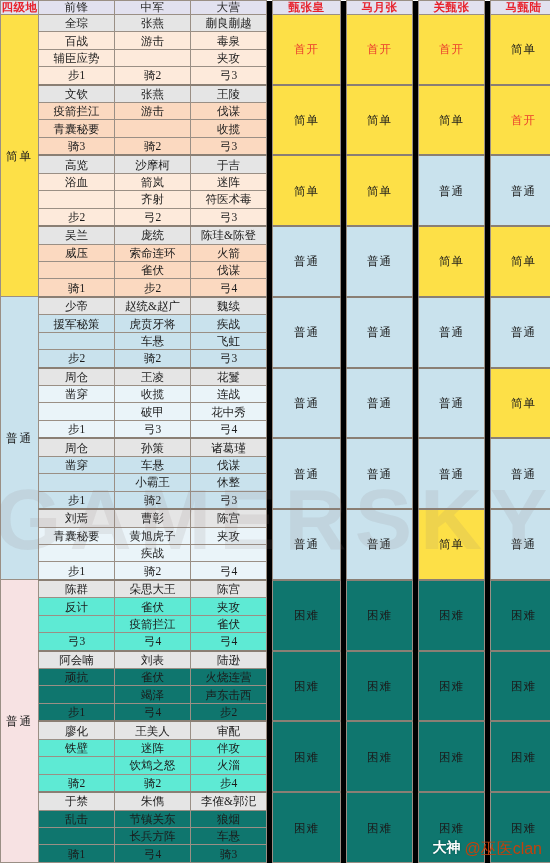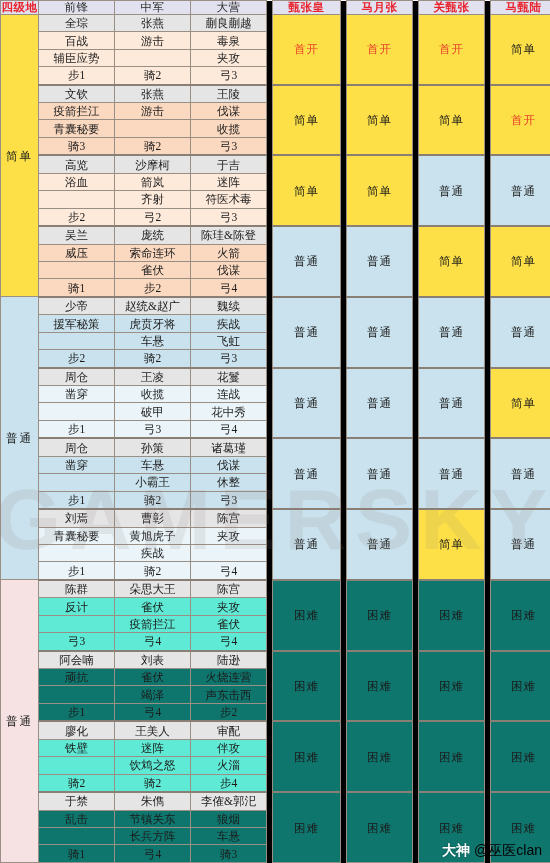--- a/index.html
+++ b/index.html
@@ -89,21 +89,21 @@
     position: absolute;
     right: 8px; bottom: 3px;
     display: flex; gap: 4px;
     pointer-events: none;
     font-family: "Liberation Sans", sans-serif;
   }
   .wm-bot .b1 {
     font-size: 14px; font-weight: bold; color: #fff;
     text-shadow: 0 0 2px rgba(0,0,0,.35);
   }
-  .wm-bot .b2 { font-size: 14px; color: #000000; }
+  .wm-bot .b2 { font-size: 16px; color: #c2410c; }
 </style>
 </head>
 <body>
 
 <div id="sheet">
   <div class="wm-big">GAMERSKY</div>
   <table class="grid">
     <colgroup>
       <col style="width:38px">
       <col style="width:76px">

